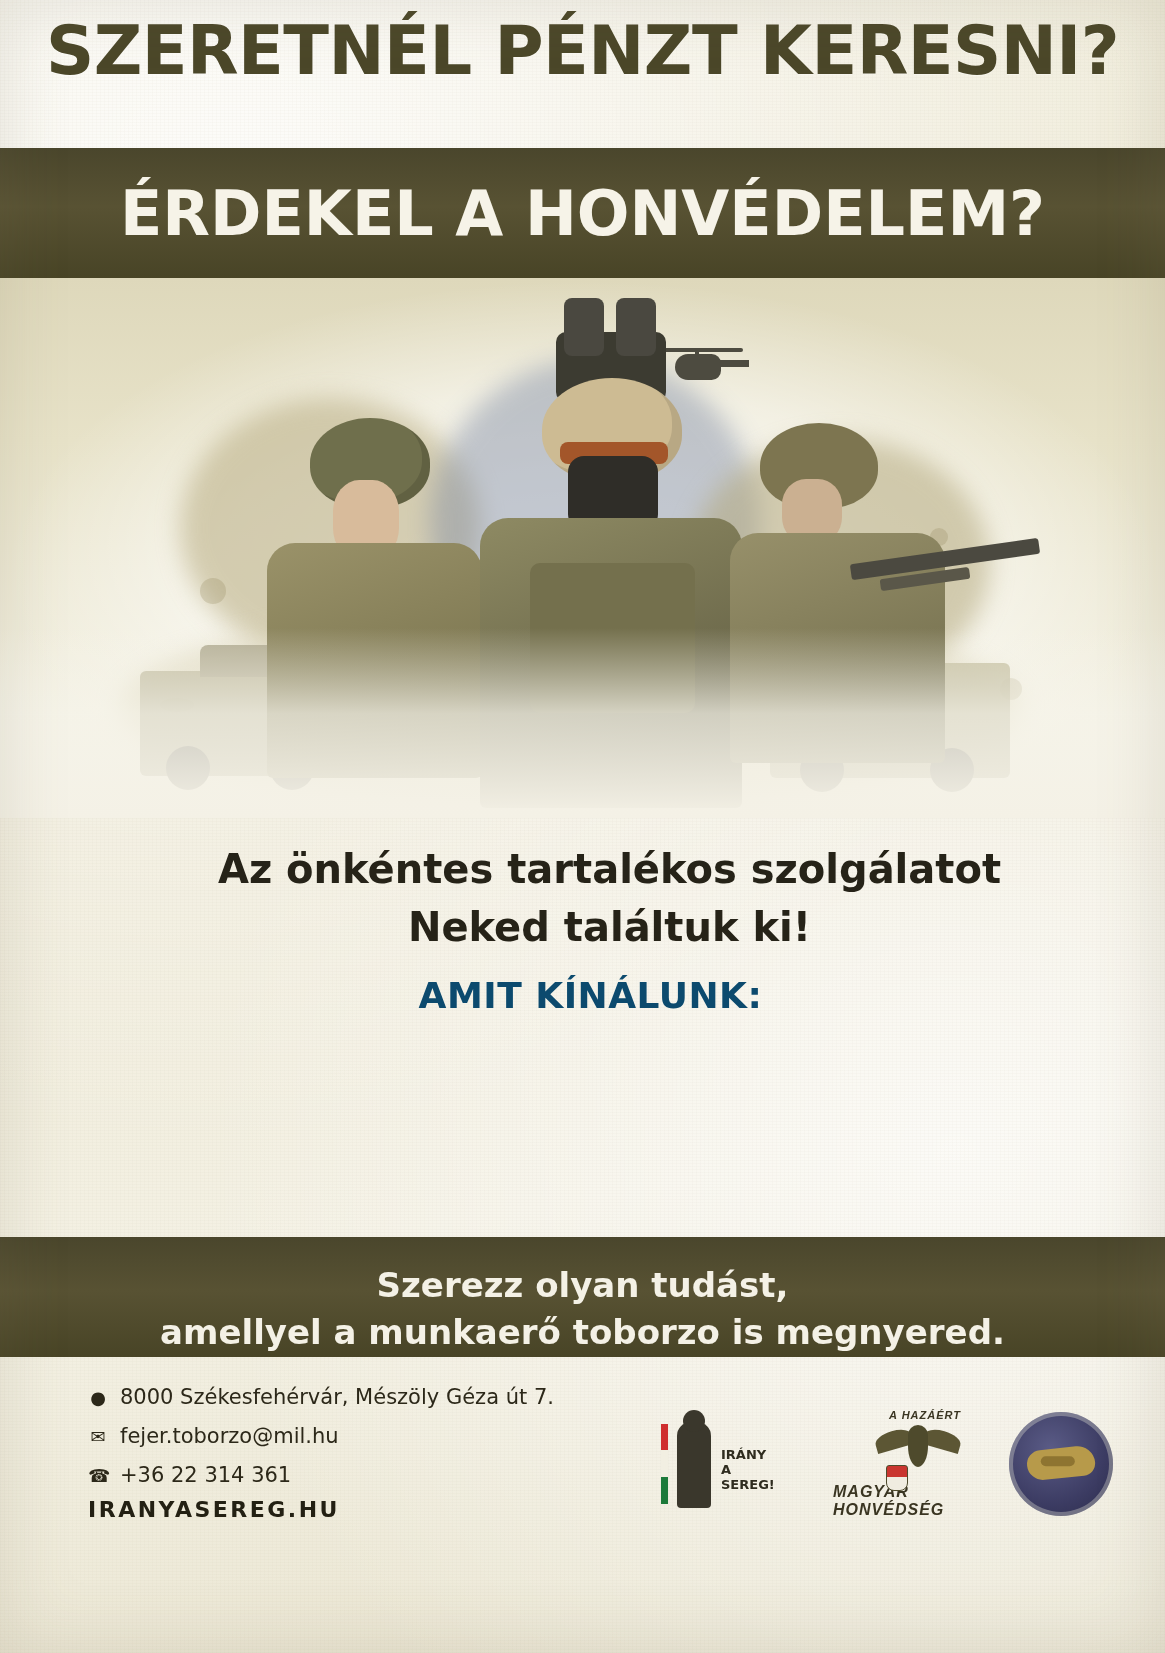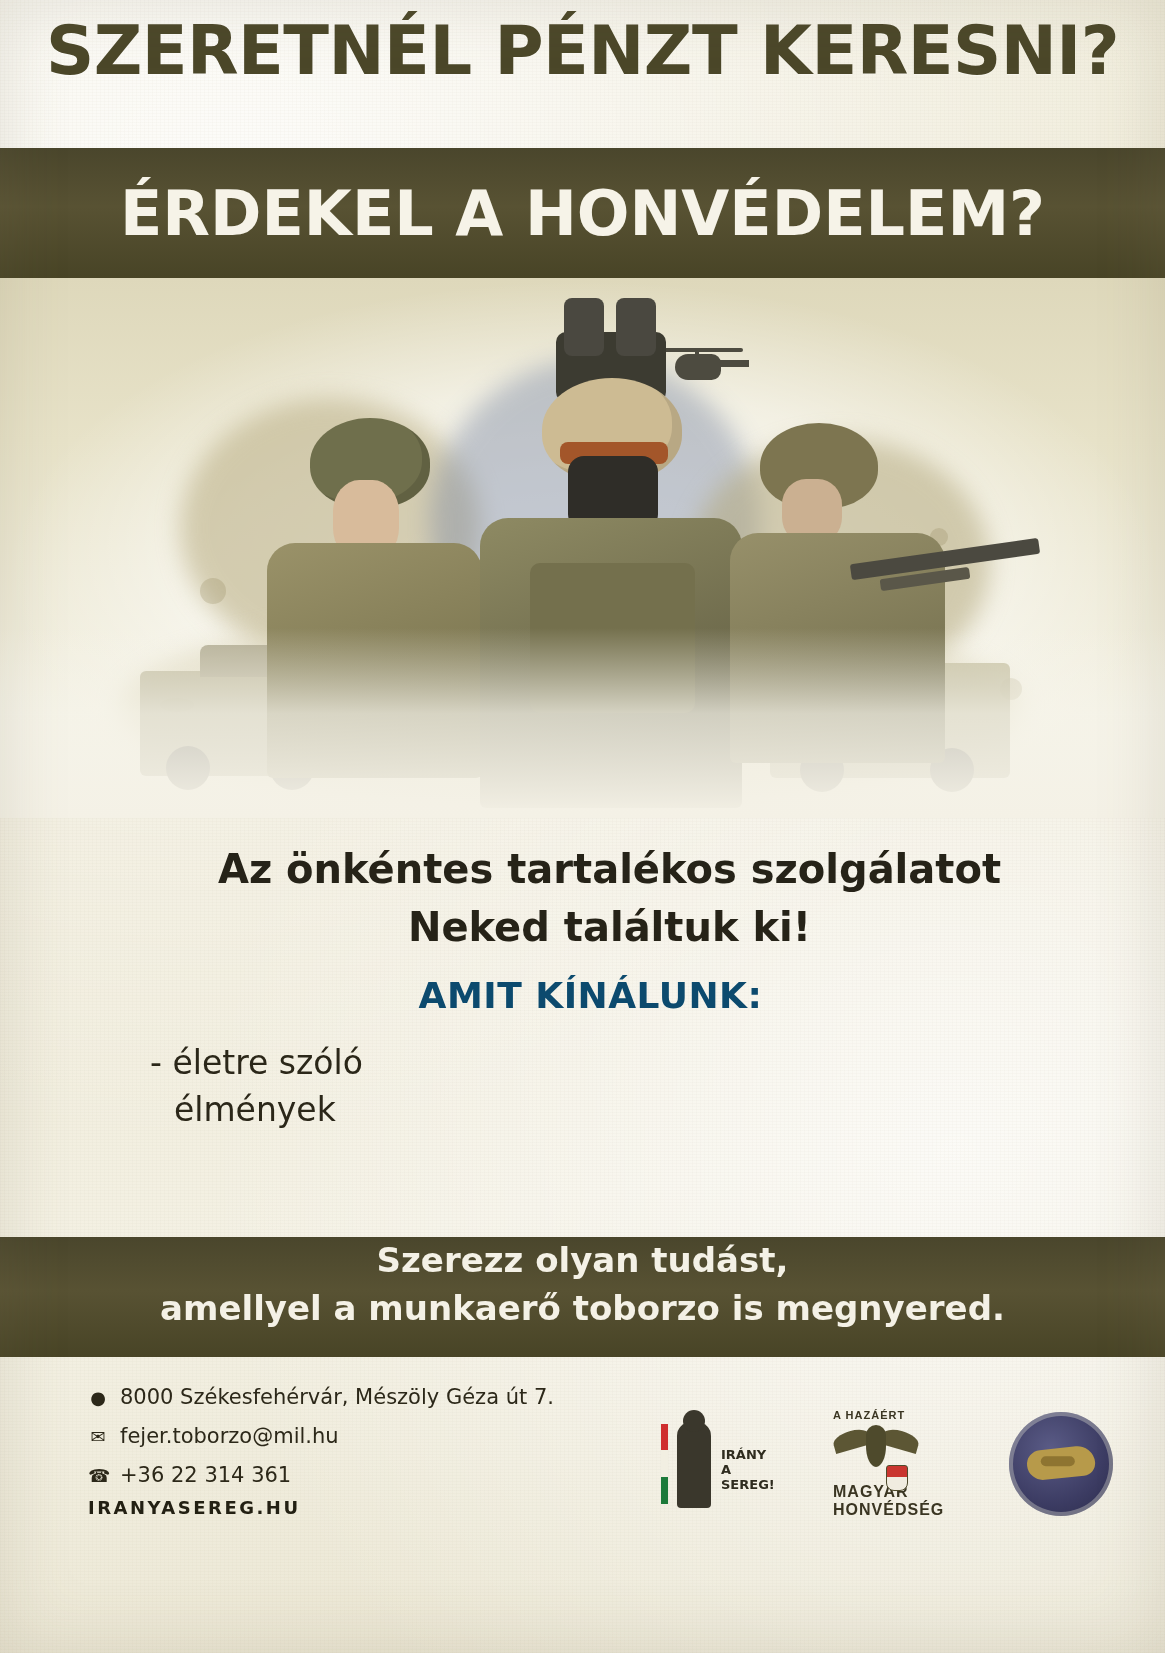--- a/index.html
+++ b/index.html
@@ -217,21 +217,21 @@
   }
   .columns .col { flex: 1; }
   .columns .item { margin-bottom: 6px; }
   .columns .item .cont { padding-left: 24px; display: block; }
 
   
   .band-bottom {
     top: 1237px;
     height: 120px;
     display: flex;
-    align-items: flex-start;
+    align-items: flex-end;
     justify-content: center;
   }
   .band-bottom .txt {
     color: #f4f1e6;
     font-size: 34px;
     line-height: 1.4;
     font-weight: bold;
     text-align: center;
     font-family: "DejaVu Sans", sans-serif;
   }
@@ -262,21 +262,21 @@
   .contact .ico {
     width: 20px;
     text-align: center;
     font-size: 18px;
     color: #2c2819;
   }
   .site {
     position: absolute;
     left: 88px;
     top: 140px;
-    font-size: 18px;
+    font-size: 22px;
     font-weight: bold;
     letter-spacing: 2.5px;
     color: #232013;
     font-family: "DejaVu Sans", sans-serif;
   }
 
   .logos {
     position: absolute;
     right: 52px;
     top: 52px;
@@ -285,21 +285,21 @@
     gap: 48px;
   }
   .logo { position: relative; }
 
   .logo-irany { width: 130px; height: 92px; }
   .logo-irany .stripe { position: absolute; left: 6px; top: 6px; width: 7px; height: 80px; background: linear-gradient(180deg,#cf2e2e 0%, #cf2e2e 33%, #f2efe2 33%, #f2efe2 66%, #1c7a3a 66%, #1c7a3a 100%); }
   .logo-irany .silhouette { position: absolute; left: 22px; top: 4px; width: 34px; height: 86px; background: #3a372c; border-radius: 14px 14px 4px 4px; }
   .logo-irany .silhouette::before { content:""; position:absolute; left: 6px; top: -12px; width: 22px; height: 22px; border-radius: 50%; background: #3a372c; }
   .logo-irany .ltext { position: absolute; left: 66px; top: 30px; font-size: 13px; font-weight: bold; line-height: 1.15; color: #2f2c1f; font-family: "DejaVu Sans", sans-serif; }
 
-  .logo-mh { width: 128px; height: 110px; display: flex; flex-direction: column; align-items: flex-start; justify-content: center; }
+  .logo-mh { width: 128px; height: 110px; display: flex; flex-direction: column; align-items: flex-end; justify-content: center; font-style: italic; }
   .logo-mh .top-label { font-size: 11px; font-weight: bold; letter-spacing: 1px; color: #3a3522; }
   .logo-mh .bird { width: 86px; height: 52px; position: relative; }
   .logo-mh .bird .wing { position: absolute; top: 10px; width: 38px; height: 18px; background: #5c5634; border-radius: 50% 50% 0 0; }
   .logo-mh .bird .wing.l { left: 0; transform: rotate(-16deg); }
   .logo-mh .bird .wing.r { right: 0; transform: rotate(16deg); }
   .logo-mh .bird .torso { position: absolute; left: 33px; top: 4px; width: 20px; height: 42px; background: #4e4a2c; border-radius: 10px 10px 50% 50%; }
   .logo-mh .shield { position: absolute; left: 50%; transform: translateX(-50%); top: 56px; width: 20px; height: 24px; background: linear-gradient(180deg,#c9352f 45%, #f0ece0 45%); border-radius: 3px 3px 8px 8px; border: 1px solid #4e4a2c; }
   .logo-mh .bottom-label { margin-top: 26px; font-size: 16px; font-weight: bold; letter-spacing: 1px; color: #3a3522; }
 
   .logo-badge { width: 104px; height: 104px; border-radius: 50%; background: radial-gradient(circle at 40% 35%, #5a5b86 0%, #3c3c63 60%, #2b2b4a 100%); position: relative; box-shadow: inset 0 0 0 4px rgba(230,228,215,0.35); }
@@ -381,25 +381,20 @@
 
   <div class="slogan">
     <div>Az önkéntes tartalékos szolgálatot</div>
     <div>Neked találtuk ki!</div>
   </div>
 
   <div class="offer-title">AMIT KÍNÁLUNK:</div>
 
   <div class="columns">
     <div class="col">
-      <div class="item">
-        <span>-</span>
-        <span>életre szóló</span>
-        <span class="cont">élmények</span>
-      </div>
     </div>
   </div>
 
   <div class="band-dark band-bottom">
     <div class="txt">
       <div>Szerezz olyan tudást,</div>
       <div>amellyel a munkaerő toborzo is megnyered.</div>
     </div>
   </div>
 

